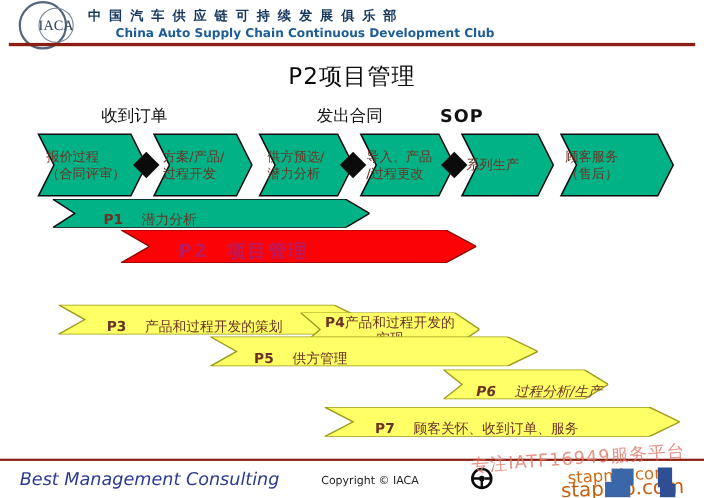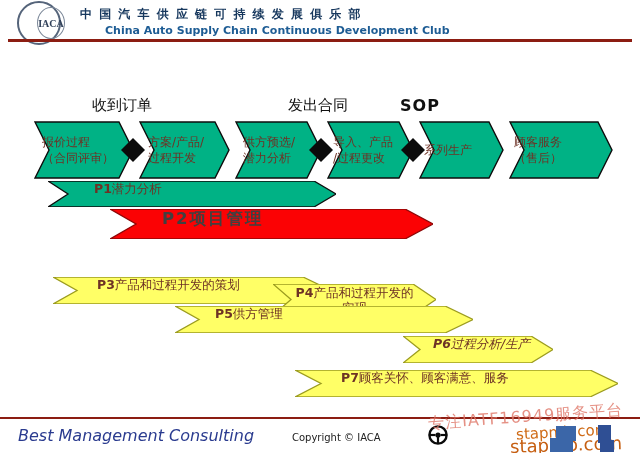--- a/index.html
+++ b/index.html
@@ -3,47 +3,47 @@
 <meta charset="utf-8">
 <style>
   html,body{margin:0;padding:0;background:#fff;}
   .canvas{position:relative;width:640px;height:453px;background:#fff;overflow:hidden;
           font-family:"DejaVu Sans","Liberation Sans",sans-serif;}
   
   .logo-seal{position:absolute;left:17px;top:1px;width:40px;height:40px;border-radius:50%;
              border:2px solid #55647a;display:flex;align-items:center;justify-content:center;}
   .logo-inner{width:30px;height:30px;border-radius:50%;border:1px solid #7b8798;
               display:flex;align-items:center;justify-content:center;
-              font-family:"Liberation Serif",serif;font-size:10px;font-weight:bold;color:#31415a;margin-left:24px;}
+              font-family:"Liberation Serif",serif;font-size:13px;font-weight:normal;color:#31415a;margin-left:24px;}
   .org-cn{position:absolute;left:80px;top:6px;font-size:12px;font-weight:bold;color:#16375d;
           letter-spacing:1.5px;white-space:nowrap;}
   .org-en{position:absolute;left:80px;top:24px;font-size:11px;font-weight:bold;color:#1d5c94;white-space:nowrap;margin-left:25px;}
   .rule-top{position:absolute;left:8px;right:8px;top:39px;height:3px;background:#8c1d12;}
   
   .slide-title{position:absolute;left:0;right:0;top:55px;text-align:center;font-size:21px;
                color:#0b0b0b;letter-spacing:1px;}
   .milestone{position:absolute;top:96px;font-size:15px;color:#111;white-space:nowrap;}
   .m1{left:92px;} .m2{left:288px;} .m3{left:400px;font-weight:bold;font-size:16px;letter-spacing:1px;}
   
   .band-svg{position:absolute;left:0;top:120px;}
   .band-label{position:absolute;top:122px;height:56px;display:flex;align-items:center;
               font-size:12px;line-height:1.35;color:#6d3225;white-space:pre-line;}
   
   .phase{position:absolute;}
   .phase svg{position:absolute;left:0;top:0;}
   .phase .lbl{position:absolute;left:0;top:0;width:100%;height:100%;display:flex;
-              align-items:flex-start;font-size:12.5px;color:#6d3225;white-space:pre-line;line-height:1.2;}
+              align-items:flex-end;font-size:12.5px;color:#6d3225;white-space:pre-line;line-height:1.2;gap:17px;}
   .phase .lbl b{font-weight:bold;}
   .p1{left:48px;top:181px;width:288px;height:26px;}
   .p2{left:110px;top:209px;width:323px;height:30px;}
-  .p2 .lbl{color:#404040;font-weight:bold;font-size:16.5px;letter-spacing:2px;}
+  .p2 .lbl{color:#be185d;font-weight:bold;font-size:16.5px;letter-spacing:2px;}
   .p3{left:53px;top:245px;width:278px;height:27px;margin-top:32px;}
   .p4{left:273px;top:284px;width:163px;height:31px;}
   .p4 .lbl{display:block;text-align:center;padding-top:1px;}
-  .p5{left:175px;top:306px;width:298px;height:27px;}
+  .p5{left:191px;top:306px;width:298px;height:27px;}
   .p6{left:403px;top:336px;width:150px;height:27px;}
   .p7{left:295px;top:370px;width:323px;height:27px;}
   .pad46{padding-left:46px;} .pad52{padding-left:52px;} .pad44{padding-left:44px;}
   .pad40{padding-left:40px;} .pad30{padding-left:30px;font-style:italic;}
   
   .rule-bottom{position:absolute;left:0;right:0;top:417px;height:2px;background:#8c1d12;}
   .bmc{position:absolute;left:18px;top:426px;font-style:italic;font-size:16px;color:#2a3b8f;}
   .copyright{position:absolute;left:292px;top:432px;font-size:10px;color:#222;}
   .brand{position:absolute;left:452px;top:427px;font-size:15px;color:#4a322b;letter-spacing:1px;white-space:nowrap;}
   .wheel{position:absolute;left:427px;top:424px;}
@@ -64,20 +64,21 @@
 
 <div class="canvas">
 
   <div class="logo-seal">
     <div class="logo-inner">IACA</div>
   </div>
   <div class="org-cn">中 国 汽 车 供 应 链 可 持 续 发 展 俱 乐 部</div>
   <div class="org-en">China Auto Supply Chain Continuous Development Club</div>
   <div class="rule-top"></div>
 
+  <div class="slide-title">P2项目管理</div>
 
   <div class="milestone m1">收到订单</div>
   <div class="milestone m2">发出合同</div>
   <div class="milestone m3">SOP</div>
 
   <svg class="band-svg" width="640" height="60" viewBox="0 0 640 60">
     <polygon points="35,2 119,2 133,30 119,58 35,58 49,30" fill="#00b285" stroke="#0d0d0d" stroke-width="1.4"></polygon>
     <polygon points="140,2 215,2 229,30 215,58 140,58 154,30" fill="#00b285" stroke="#0d0d0d" stroke-width="1.4"></polygon>
     <polygon points="236,2 307,2 321,30 307,58 236,58 250,30" fill="#00b285" stroke="#0d0d0d" stroke-width="1.4"></polygon>
     <polygon points="328,2 399,2 413,30 399,58 328,58 342,30" fill="#00b285" stroke="#0d0d0d" stroke-width="1.4"></polygon>
@@ -133,21 +134,21 @@
   <div class="phase p6">
     <svg width="150" height="27" viewBox="0 0 150 27">
         <polygon points="0,0 128,0 150,13.5 128,27 0,27 17,13.5" fill="#ffff66" stroke="#9c9c1f" stroke-width="1.3"></polygon>
       </svg>
     <div class="lbl pad30"><b>P6</b><span>过程分析/生产</span></div>
   </div>
   <div class="phase p7">
     <svg width="323" height="27" viewBox="0 0 323 27">
         <polygon points="0,0 295,0 323,13.5 295,27 0,27 26,13.5" fill="#ffff66" stroke="#9c9c1f" stroke-width="1.3"></polygon>
       </svg>
-    <div class="lbl pad46"><b>P7</b><span>顾客关怀、顾客满意、服务</span></div>
+    <div class="lbl pad46"><b>P7</b><span>顾客关怀、收到订单、服务</span></div>
   </div>
 
   <div class="rule-bottom"></div>
   <div class="bmc">Best Management Consulting</div>
   <div class="copyright">Copyright © IACA</div>
   <svg class="wheel" width="22" height="22" viewBox="0 0 22 22">
     <circle cx="11" cy="11" r="8.6" fill="none" stroke="#0b0b0b" stroke-width="2.4"></circle>
     <circle cx="11" cy="11" r="2.6" fill="#0b0b0b"></circle>
     <line x1="2.5" y1="11" x2="8.5" y2="11" stroke="#0b0b0b" stroke-width="2.2"></line>
     <line x1="13.5" y1="11" x2="19.5" y2="11" stroke="#0b0b0b" stroke-width="2.2"></line>

